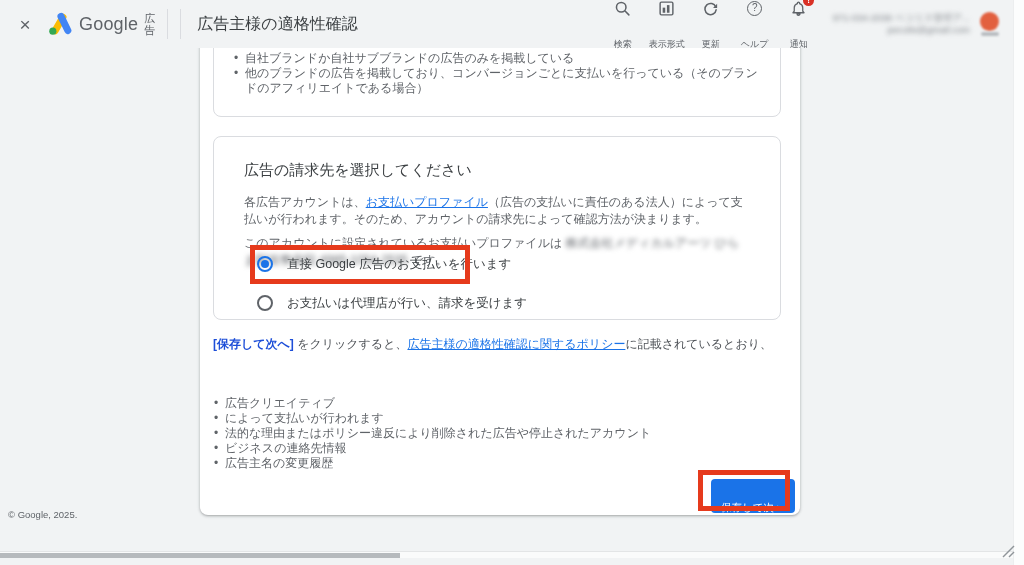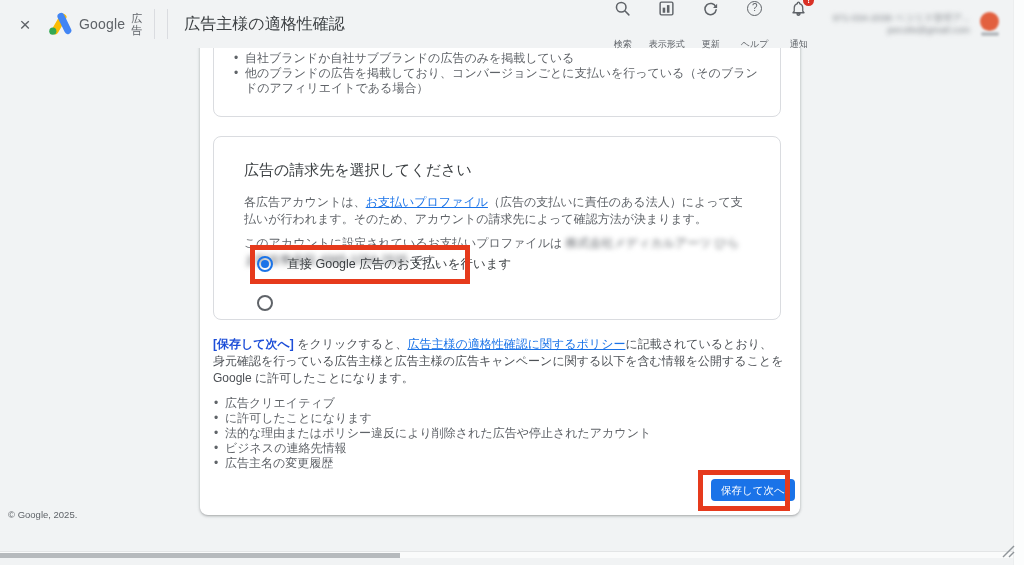--- a/index.html
+++ b/index.html
@@ -11,21 +11,21 @@
     color: #3c4043;
     overflow: hidden;
   }
   
   .header {
     position: absolute; top:0; left:0; width:1013px; height:48px;
     background:#f1f3f4; display:flex; align-items:center; z-index:10;
   }
   .close-btn { margin-left:14px; font-size:19px; color:#5f6368; width:22px; text-align:center; cursor:pointer; line-height:1; }
   .logo { margin-left:10px; width:26px; height:26px; flex:0 0 auto; }
-  .wordmark { margin-left:7px; font-size:14px; color:#5f6368; letter-spacing:0.2px; }
+  .wordmark { margin-left:7px; font-size:18px; color:#5f6368; letter-spacing:0.2px; }
   .product { margin-left:6px; font-size:11px; line-height:12px; color:#5f6368; }
   .vdiv { width:1px; height:30px; background:#dadce0; margin-left:12px; }
   .switcher { margin-left:12px; width:118px; cursor:pointer; }
   .switcher-top { font-size:10px; color:#5f6368; display:flex; justify-content:space-between; align-items:center; }
   .switcher-chevron { font-size:10px; color:#5f6368; margin-left:6px; }
   .switcher-bottom { margin-top:2px; display:flex; align-items:center; }
   .blur1 { filter: blur(2.1px); user-select:none; }
   .blur2 { filter: blur(2.6px); user-select:none; }
   .switcher-id { font-size:9.5px; color:#7d8287; white-space:nowrap; }
   .caret-down { width:0; height:0; border-left:4px solid transparent; border-right:4px solid transparent; border-top:5px solid #5f6368; margin-left:6px; }
@@ -69,21 +69,21 @@
   .radio-label { margin-left:14px; font-size:12.5px; color:#3c4043; white-space:nowrap; }
   .annot { position:absolute; border:5px solid #e63a1c; z-index:5; pointer-events:none; }
   .annot1 { left:36px; top:108px; width:220px; height:39px; }
   
   .consent { position:absolute; left:13px; top:314px; width:575px; font-size:12px; line-height:17px; color:#4d5156; }
   .consent b { color:#1d4ed8; }
   .consent-bullets { position:absolute; left:13px; top:374px; }
   .consent-bullets li { color:#5f6368; line-height:15px; }
   .annot2 { left:498px; top:448px; width:92px; height:41px; }
   .save-btn {
-    position:absolute; left:511px; top:457px; height:22px; padding:0 10px;
+    position:absolute; left:511px; top:457px; height:22px; padding:17px 10px;
     background:#1a73e8; color:#fff; border:none; border-radius:4px;
     font-size:10.5px; font-family:inherit; line-height:22px; cursor:pointer; white-space:nowrap;
   }
   
   .footer { position:absolute; left:8px; top:509px; font-size:9.5px; color:#5f6368; z-index:2; }
   .hscroll { position:absolute; left:0; top:551px; width:1013px; height:7px; background:#fafbfb; border-top:1px solid #e3e5e6; z-index:3; }
   .hthumb { position:absolute; left:0; top:1px; width:400px; height:5px; background:#b6babd; cursor:grab; }
   .right-strip { position:absolute; left:1013px; top:0; width:11px; height:565px; background:#fcfdfd; border-left:1px solid #eceeef; z-index:4; }
   .grip { position:absolute; left:998px; top:541px; width:18px; height:18px; z-index:6; cursor:nwse-resize; }
 </style>
@@ -182,31 +182,31 @@
     <p class="p2"><span>このアカウントに設定されているお支払いプロファイルは </span><span class="blur2">株式会社メディカルアーツ ひらま駅前整骨院 4985-1054-2535</span><span> です。</span></p>
 
     <div class="annot annot1"></div>
 
     <div class="radio-row row1">
       <span class="radio sel"></span>
       <span class="radio-label">直接 Google 広告のお支払いを行います</span>
     </div>
     <div class="radio-row row2">
       <span class="radio"></span>
+      <span class="radio-label">お支払いは代理店が行い、請求を受けます</span>
     </div>
   </div>
 
   <div class="consent">
     <b>[保存して次へ]</b><span> をクリックすると、</span><a class="link">広告主様の適格性確認に関するポリシー</a><span>に記載されているとおり、</span><br>
-    <span>身元確認を行っている広告主様と広告主様の広告キャンペーンに関する以下を含む情報を公開することを Google に許可したことになります。</span>
   </div>
 
   <ul class="bullets consent-bullets">
     <li>広告クリエイティブ</li>
-    <li>に許可したことになります</li>
+    <li>によって支払いが行われます</li>
     <li>法的な理由またはポリシー違反により削除された広告や停止されたアカウント</li>
     <li>ビジネスの連絡先情報</li>
     <li>広告主名の変更履歴</li>
   </ul>
 
   <div class="annot annot2"></div>
   <button class="save-btn">保存して次へ</button>
 </div>
 
 <div class="footer">© Google, 2025.</div>

